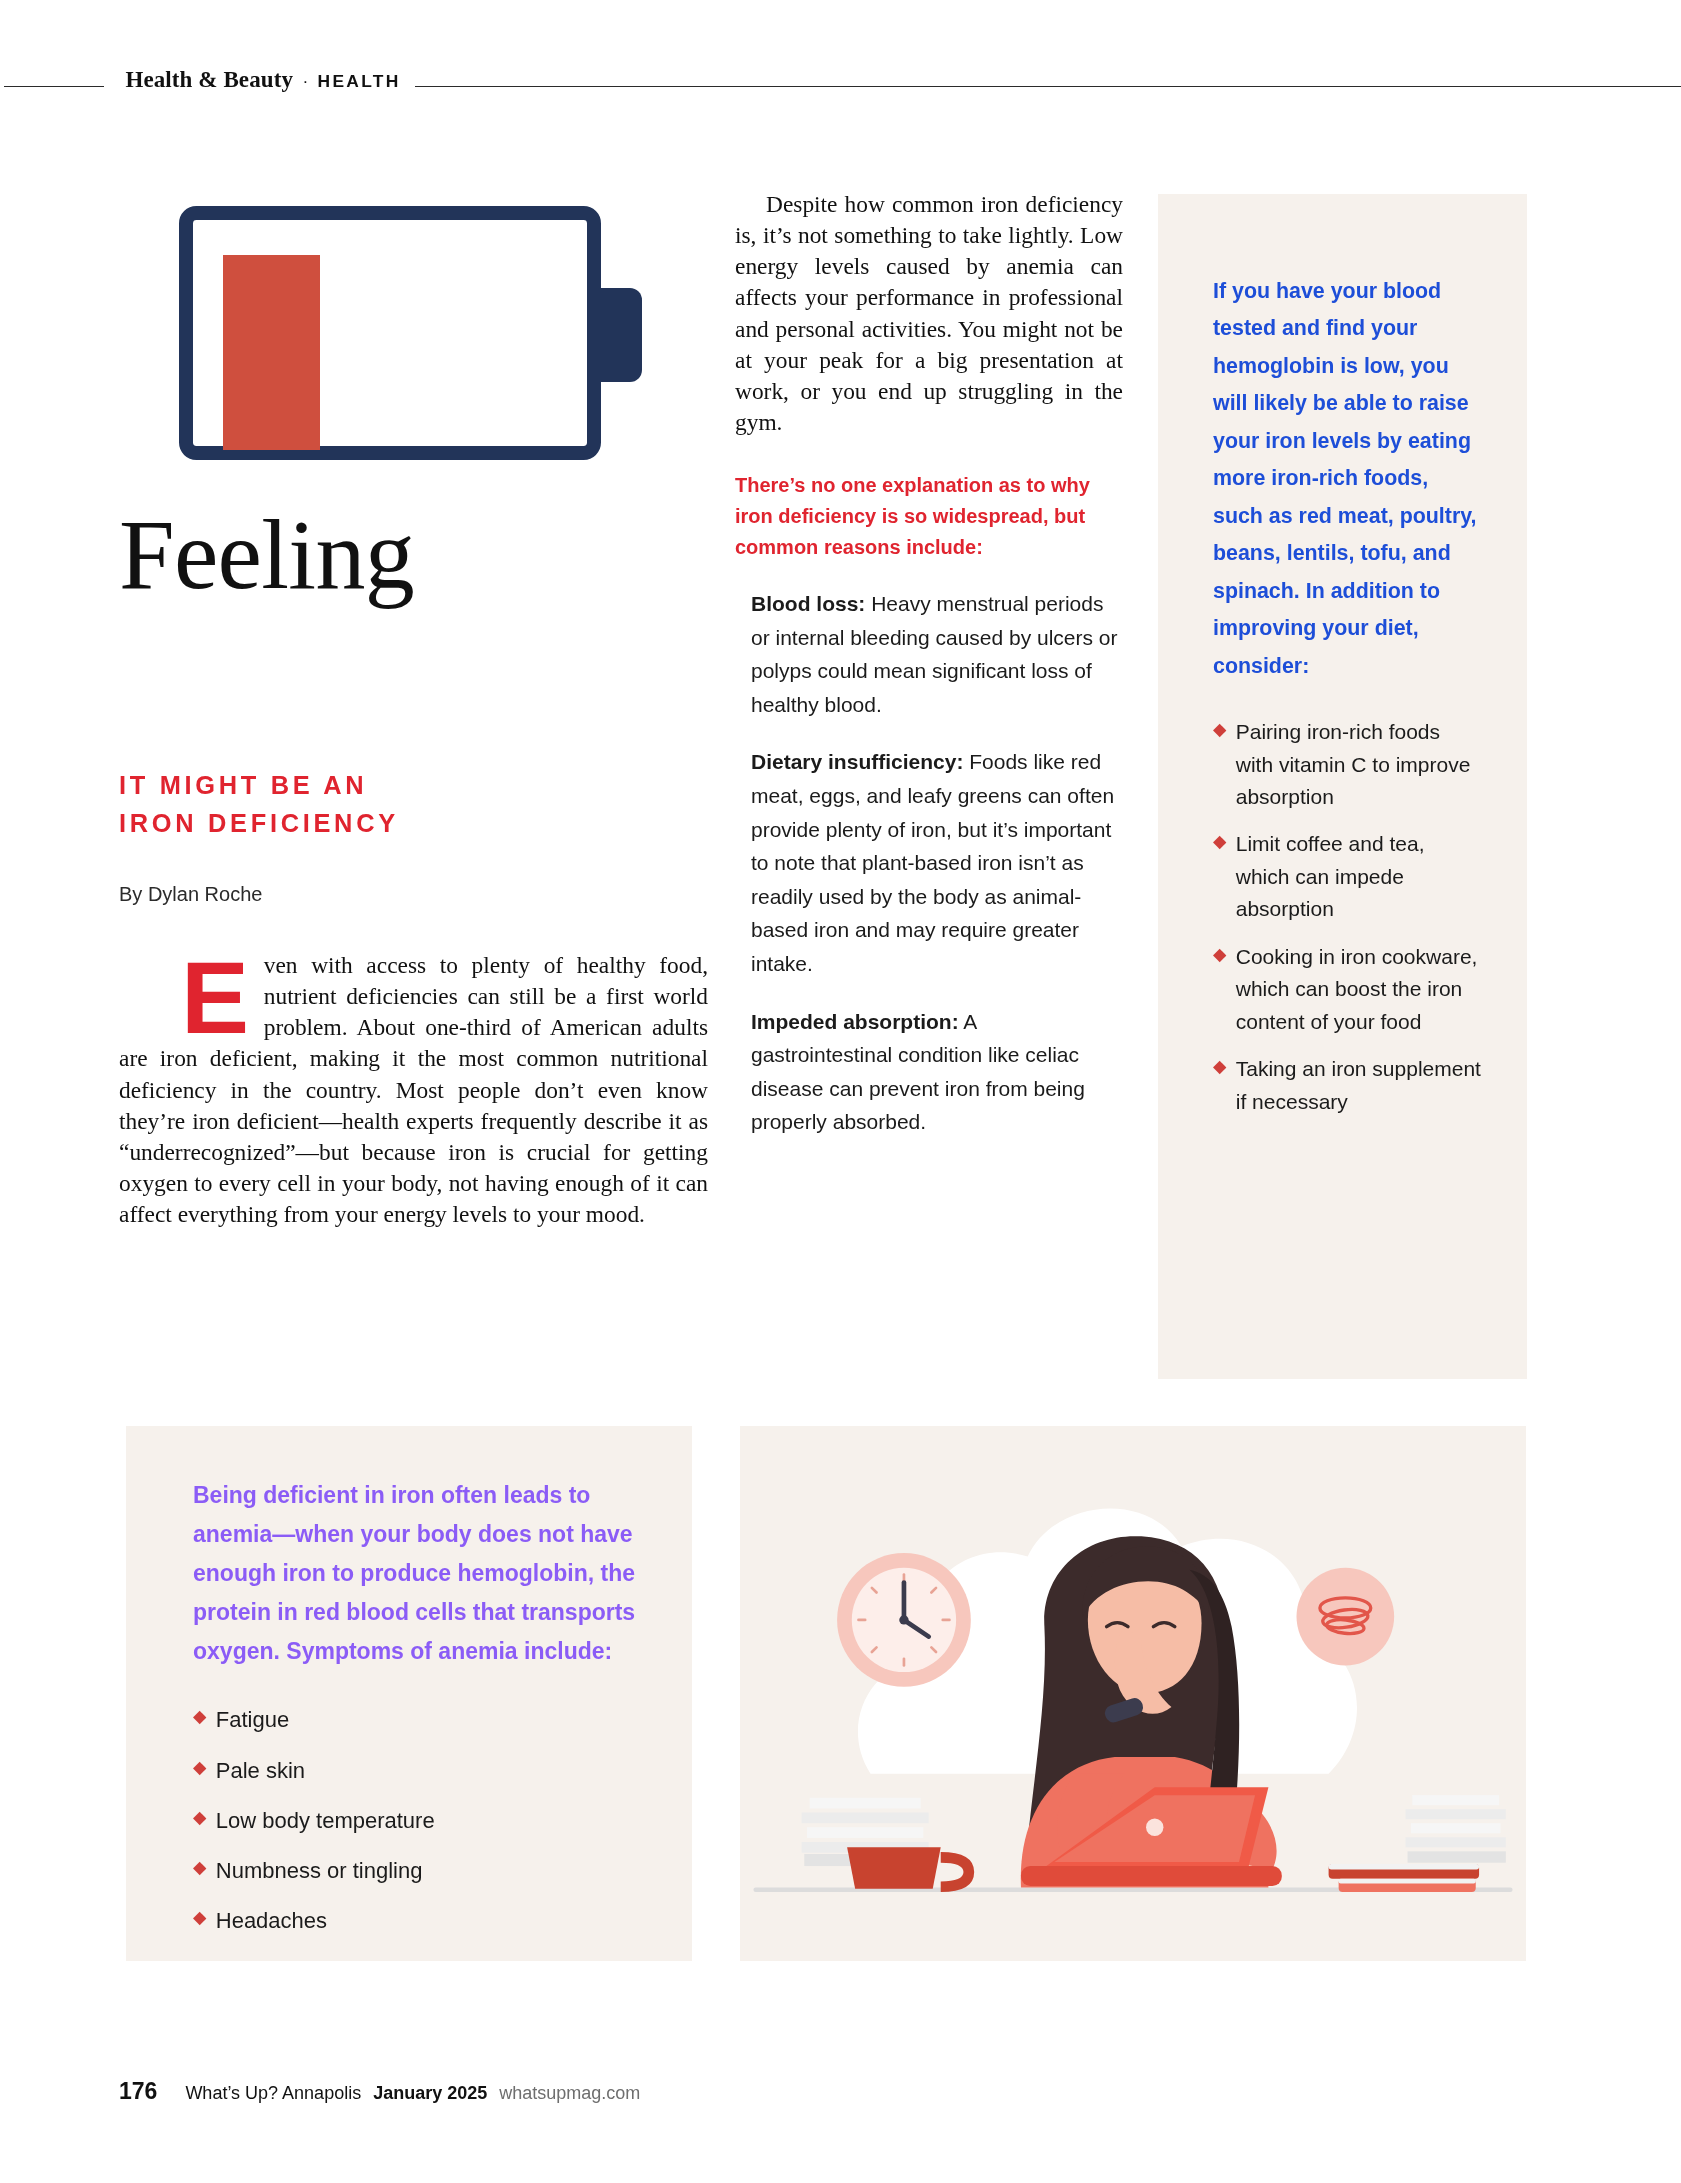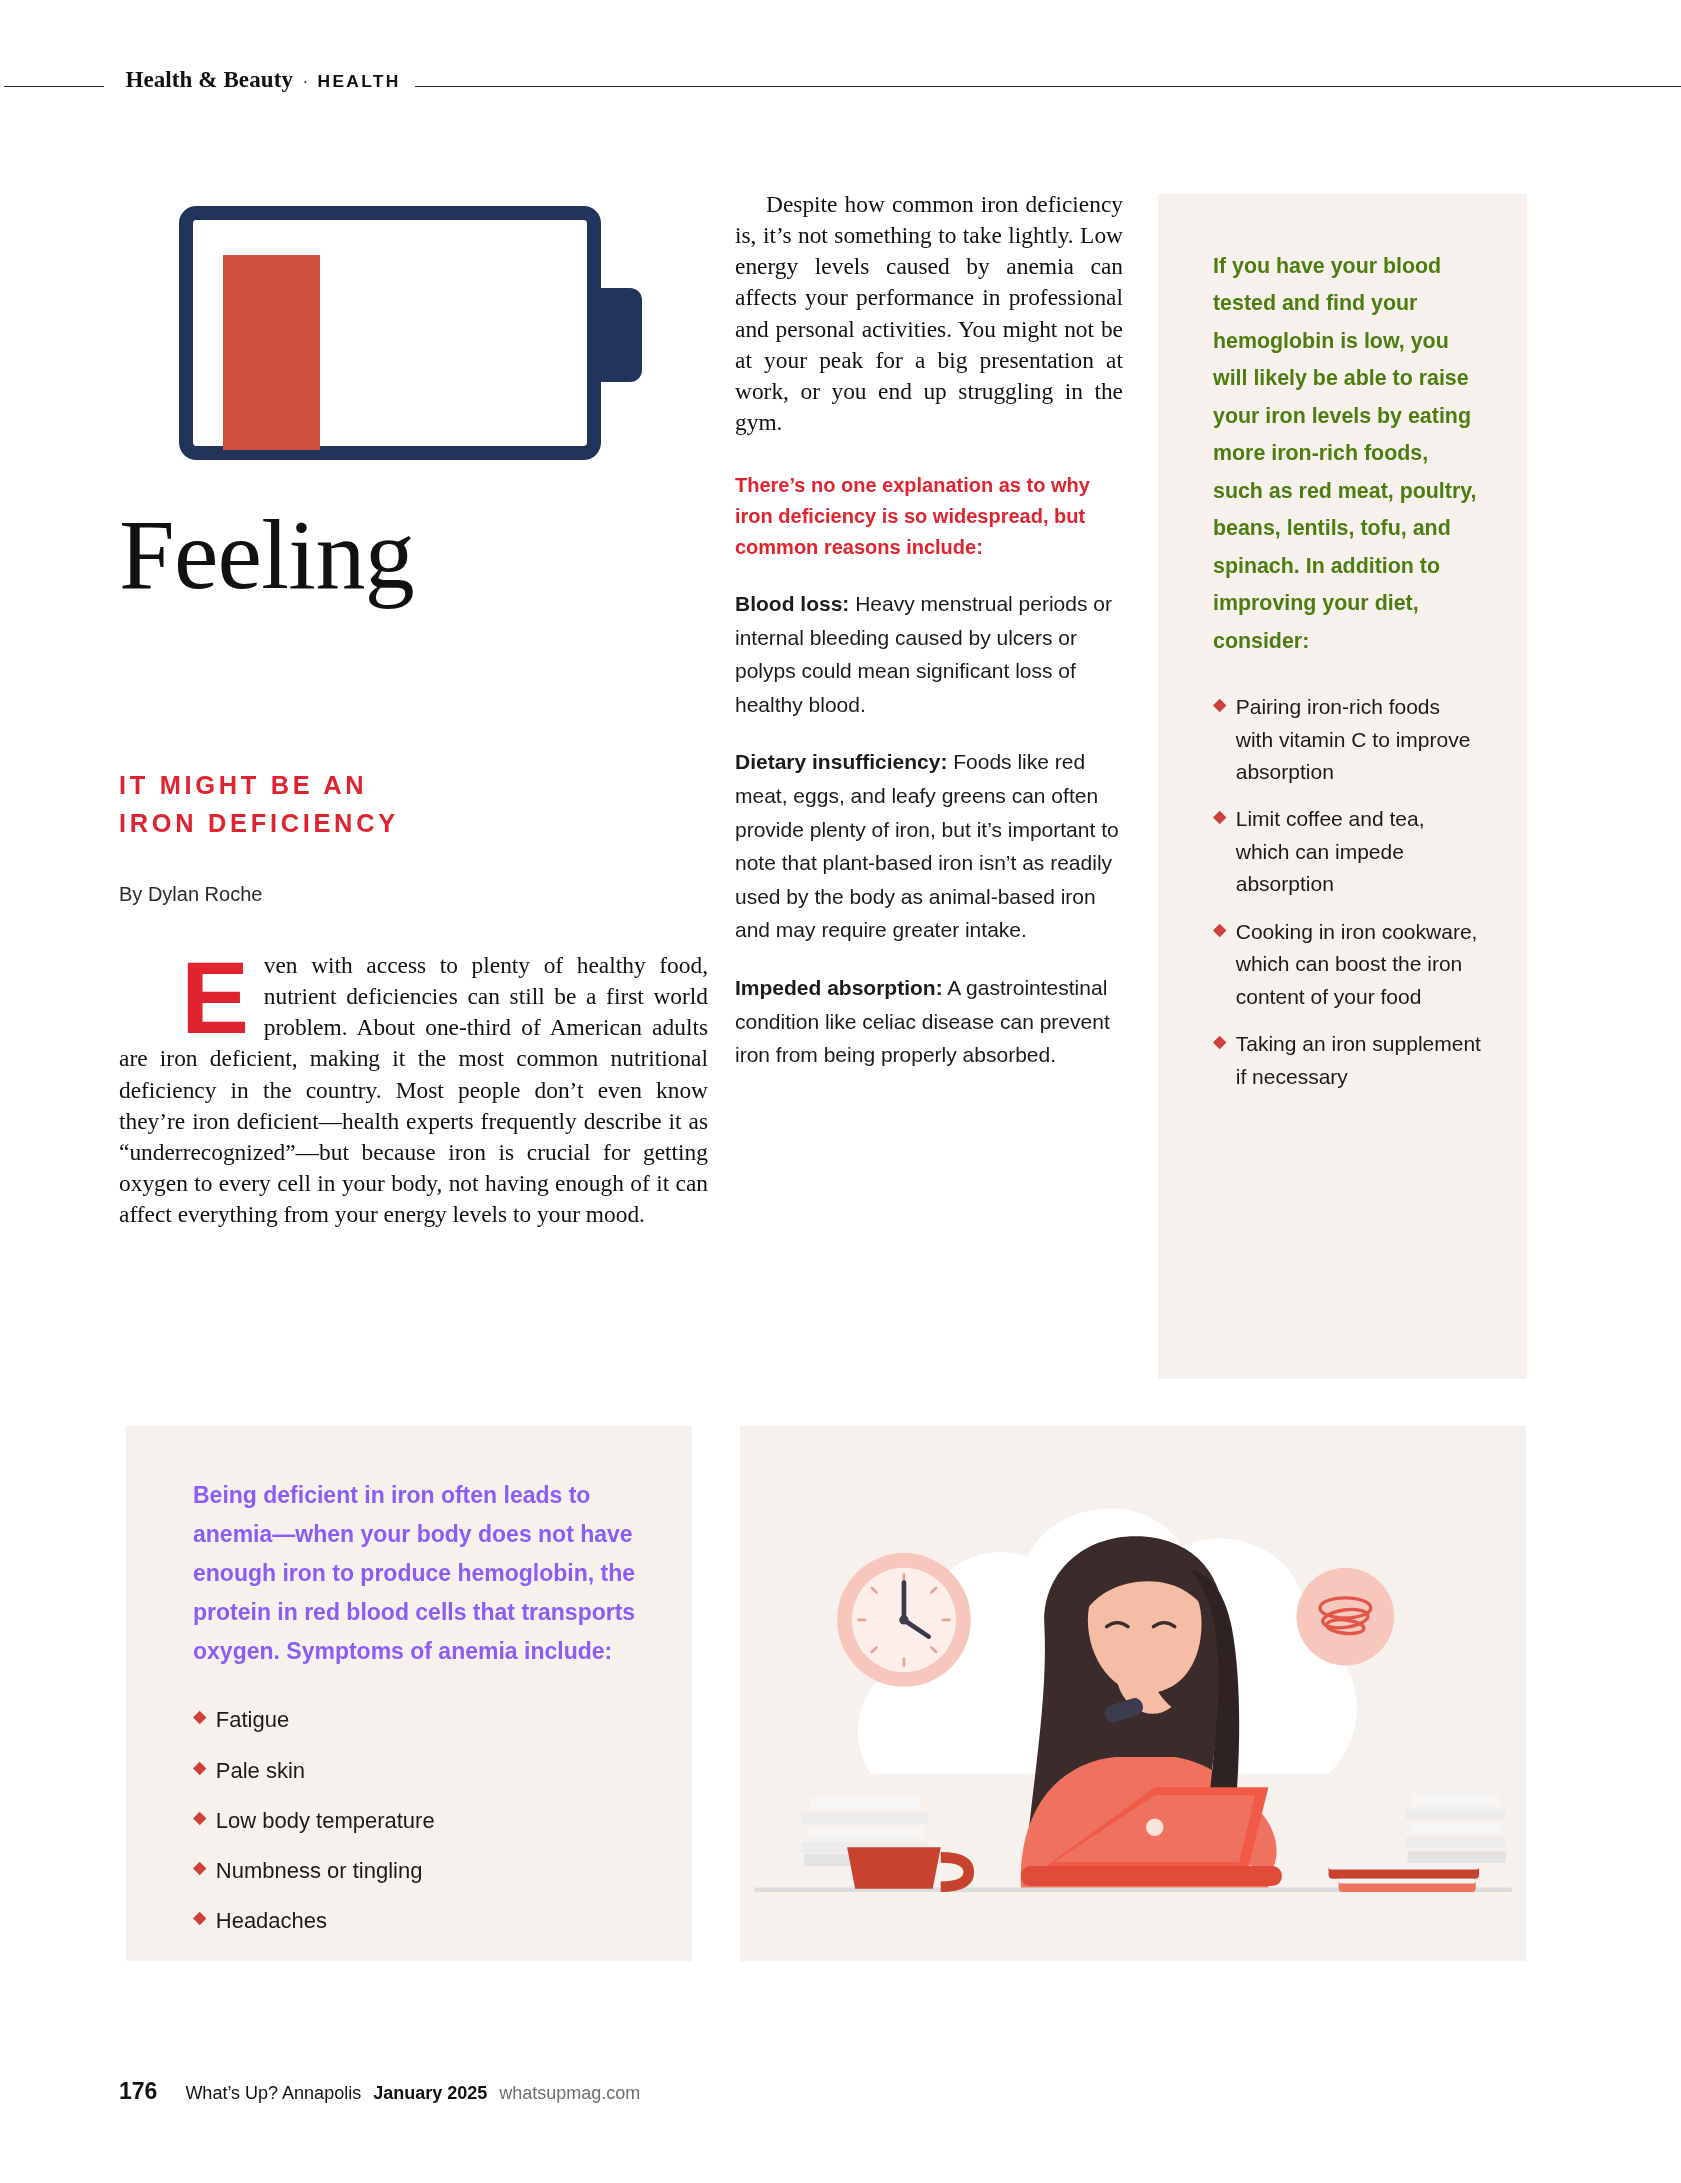--- a/index.html
+++ b/index.html
@@ -155,41 +155,43 @@
     font-size: 20px;
     line-height: 1.55;
     color: #e0242f;
   }
   .mid-para {
     margin-top: 24px;
     font-family: "Liberation Sans", sans-serif;
     font-size: 21px;
     line-height: 1.6;
     color: #1b1b1b;
+    margin-left: 16px;
   }
   .mid-para b { font-weight: bold; }
 
   
   .right-box {
     position: absolute;
     left: 1158px; top: 194px;
     width: 369px; height: 1185px;
     background: #f6f1ec;
   }
   .right-box-inner {
     position: absolute;
     left: 1213px; top: 248px;
     width: 268px;
   }
   .right-head {
     font-family: "Liberation Sans", sans-serif;
     font-weight: bold;
     font-size: 21.4px;
     line-height: 1.75;
-    color: #4d7c0f;
+    color: #1d4ed8;
+    margin-top: 25px;
   }
   .right-list {
     margin-top: 31px;
   }
   .bullet-row {
     display: flex;
     align-items: flex-start;
     margin-bottom: 14.7px;
   }
   .bullet-diamond {

